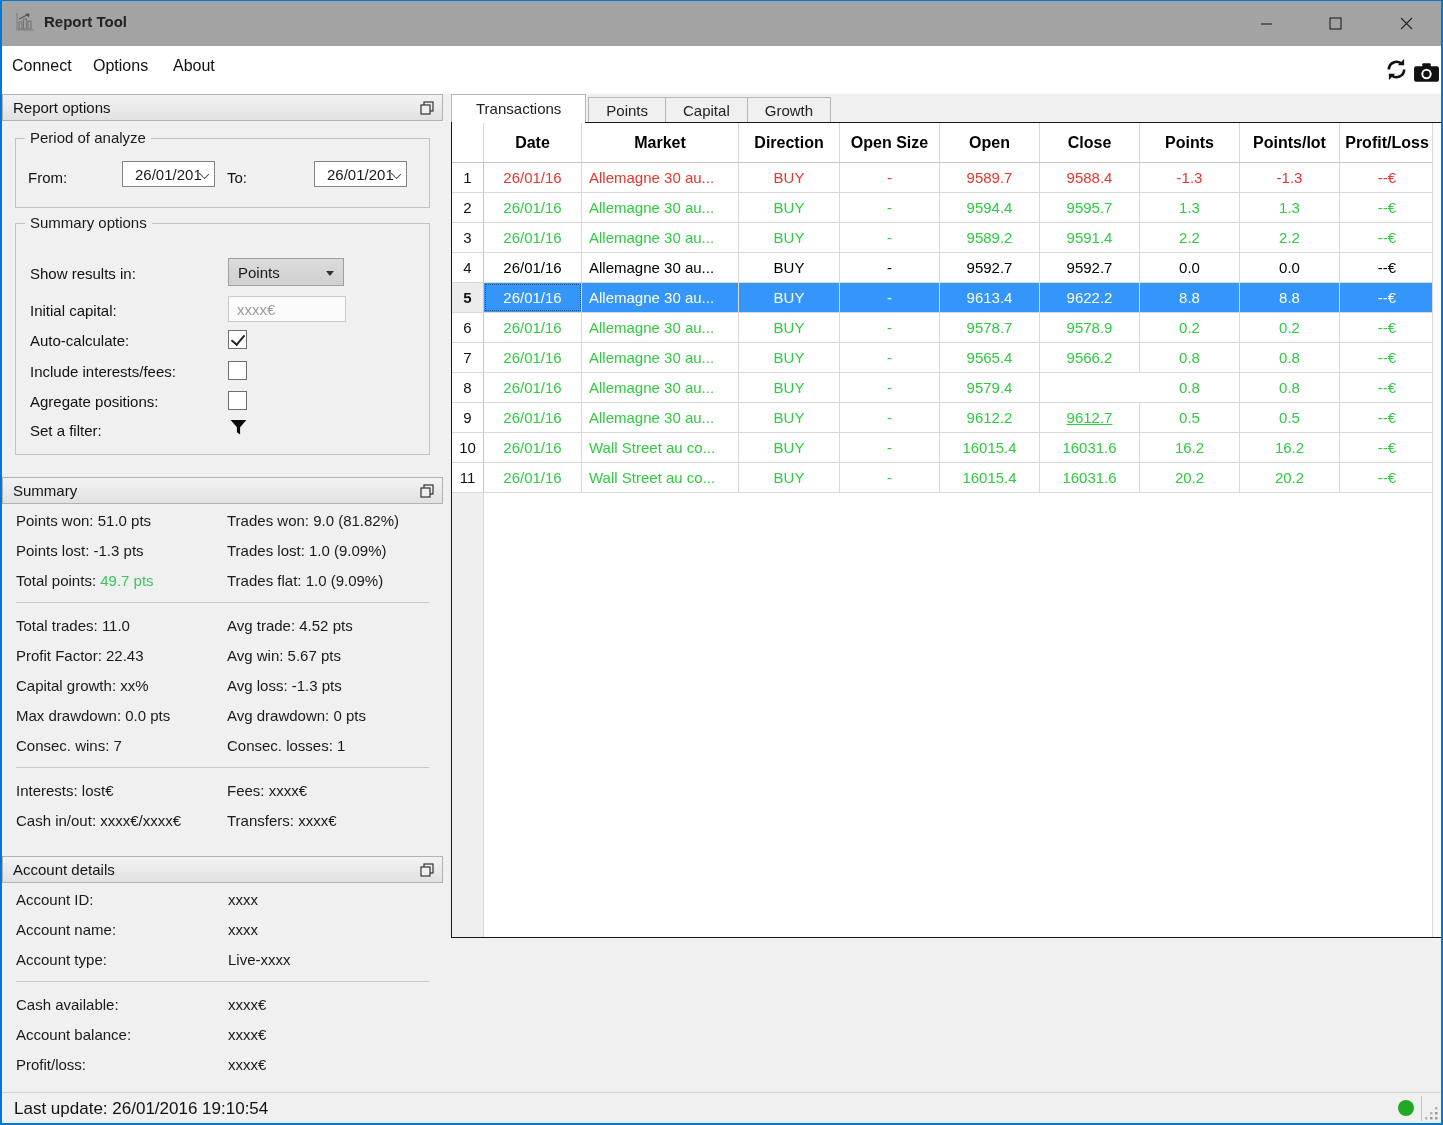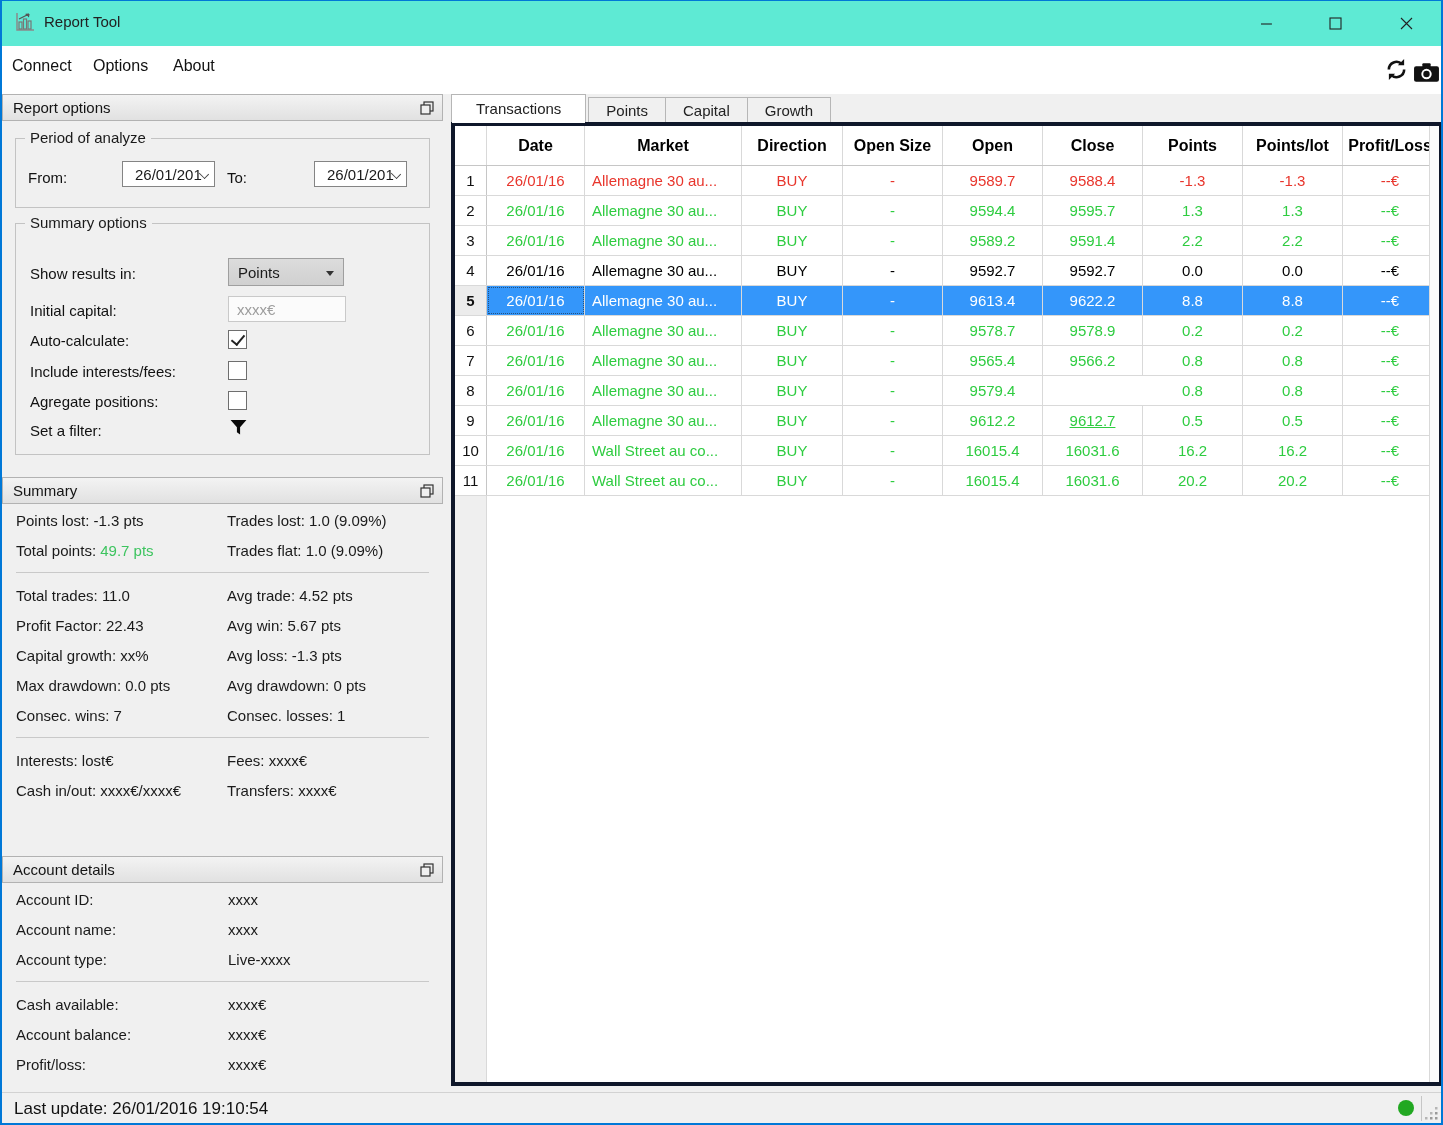--- a/index.html
+++ b/index.html
@@ -4,21 +4,21 @@
 <style>
   * { box-sizing: border-box; }
   html,body { margin:0; padding:0; }
   body {
     width:1443px; height:1125px; position:relative; overflow:hidden;
     background:#f0f0f0;
     border:2px solid #0078d7; border-top-width:1px;
     font-family:"Liberation Sans", sans-serif; color:#1a1a1a;
   }
   
-  .titlebar { position:absolute; left:0; top:0; width:100%; height:45px; background:#5eead4; }
+  .titlebar { position:absolute; left:0; top:0; width:100%; height:45px; background:#a3a3a3;font-weight:bold; }
   .app-icon { position:absolute; left:12px; top:10px; width:22px; height:22px; }
   .app-title { position:absolute; left:42px; top:12px; font-size:15px; color:#222; }
   .win-btn { position:absolute; top:8px; width:32px; height:28px; display:flex; align-items:center; justify-content:center; }
   .btn-min { left:1248px; } .btn-max { left:1317px; } .btn-close { left:1388px; }
   
   .menubar { position:absolute; left:0; top:45px; width:100%; height:48px; background:#fff;padding-left:28px; }
   .menu-item { position:absolute; top:11px; font-size:16px; color:#111; }
   .mi-0 { left:10px; } .mi-1 { left:91px; } .mi-2 { left:171px; }
   .tool-icon { position:absolute; top:55px; width:27px; height:27px; }
   .ti-refresh { left:1381px; } .ti-camera { left:1411px; top:58px; }
@@ -62,22 +62,22 @@
   .hr { height:1px; background:#c9c9c9; margin:7px 14px; }
   .arow { display:flex; height:30px; align-items:center; padding:0 14px; font-size:15px; }
   .alabel { width:212px; } .avalue { flex:1; }
   
   .tab-bar { position:absolute; left:449px; top:93px; height:28px; display:flex; align-items:flex-end; z-index:3; }
   .tab { height:25px; background:#f0f0f0; border:1px solid #b6b6b6; border-bottom:none;
     display:flex; align-items:center; justify-content:center; padding:0 17px; font-size:15px; color:#222; margin-right:-1px; }
   .tab.active { height:28px; background:#fff; padding:0 24px; margin-right:2px; position:relative; }
   .tab.active::after { content:""; position:absolute; left:0; right:0; bottom:-1px; height:2px; background:#fff; }
   
-  .table { position:absolute; left:449px; top:121px; width:992px; height:964px;
-    background:#fff; border:4px solid #0f172a; overflow:hidden; z-index:2; }
+  .table { position:absolute; left:449px; top:121px; width:992px; height:816px;
+    background:#fff; border:1px solid #0f172a; overflow:hidden; z-index:2; }
   .gutter-bg { position:absolute; left:0; top:0; bottom:0; width:32px; background:#efefef; border-right:1px solid #d9d9d9; }
   .scroll-strip { position:absolute; right:0; top:0; bottom:0; width:10px; background:#fbfbfb; border-left:1px solid #d9d9d9; z-index:4; }
   .header-row { position:relative; display:flex; width:982px; height:40px; background:#fff; border-bottom:1px solid #c6c6c6; z-index:2; }
   .th { display:flex; align-items:center; justify-content:center; font-weight:bold; font-size:16px;
     border-right:1px solid #d9d9d9; color:#000; overflow:hidden; white-space:nowrap; }
   .tbody { position:relative; z-index:1; }
   .tr { display:flex; width:982px; height:30px; background:#fff; border-bottom:1px solid #d9d9d9; }
   .td { display:flex; align-items:center; justify-content:center; font-size:15px;
     border-right:1px solid #d9d9d9; overflow:hidden; white-space:nowrap; }
   .td.left { justify-content:flex-start; padding-left:7px; }
@@ -185,20 +185,24 @@
 
 <div class="section-header sh-summary">
   <span>Summary</span>
   <svg class="float-btn" viewBox="0 0 16 16">
     <rect x="5" y="2" width="9" height="9" fill="none" stroke="#333" stroke-width="1.2"></rect>
     <rect x="2" y="5" width="9" height="9" fill="#f0f0f0" stroke="#333" stroke-width="1.2"></rect>
   </svg>
 </div>
 <div class="panel-body pb-summary">
     <div class="srow">
+      <div class="scol-l">Points won: 51.0 pts</div>
+      <div class="scol-r">Trades won: 9.0 (81.82%)</div>
+    </div>
+    <div class="srow">
       <div class="scol-l">Points lost: -1.3 pts</div>
       <div class="scol-r">Trades lost: 1.0 (9.09%)</div>
     </div>
     <div class="srow">
       <div class="scol-l"><span>Total points: </span><span style="color: rgb(61, 196, 95);">49.7 pts</span></div>
       <div class="scol-r">Trades flat: 1.0 (9.09%)</div>
     </div>
     <div class="hr"></div>
     <div class="srow">
       <div class="scol-l">Total trades: 11.0</div>

